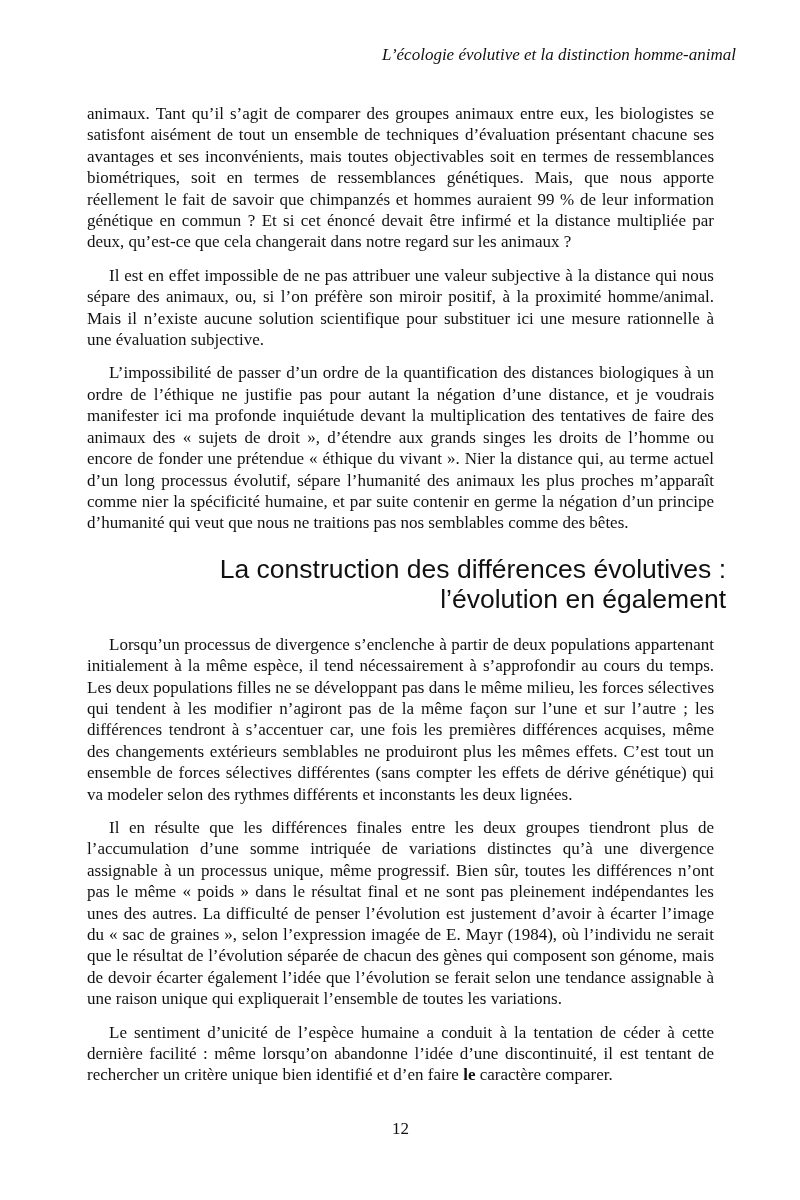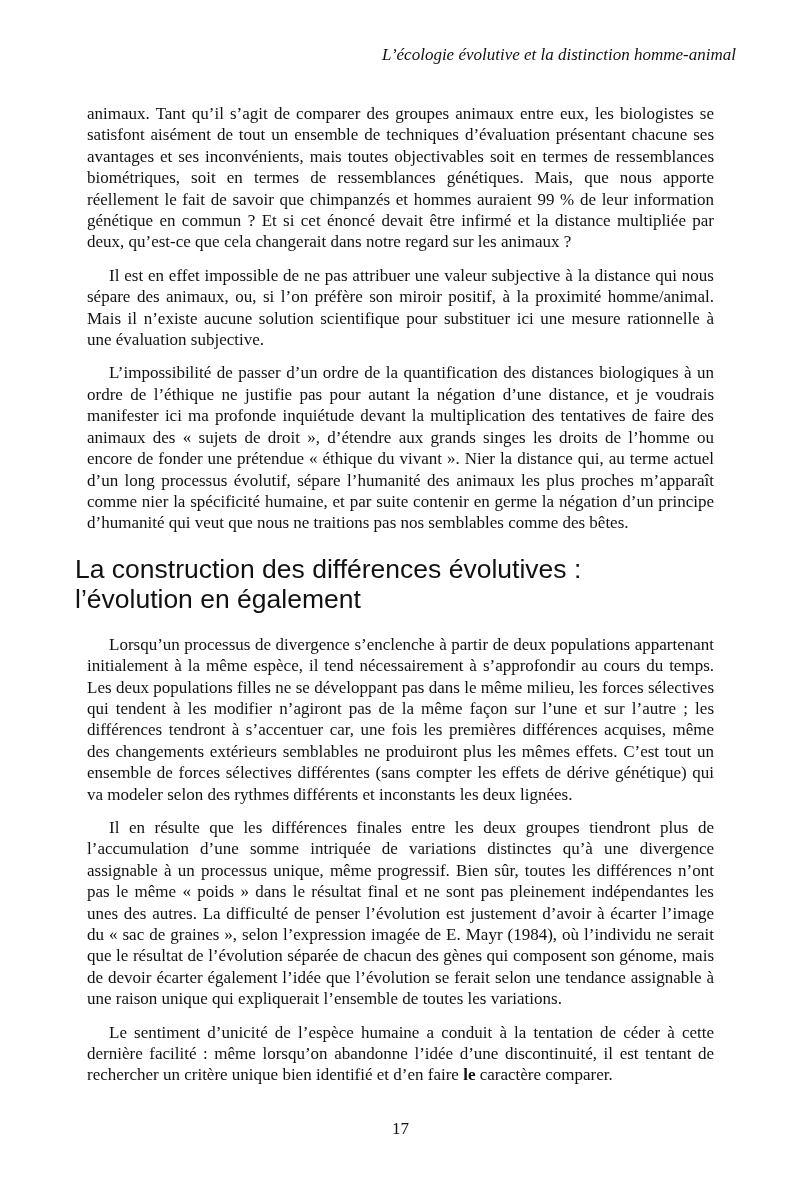--- a/index.html
+++ b/index.html
@@ -46,21 +46,21 @@
     text-indent: 22px;
   }
   .para.no-indent {
     text-indent: 0;
   }
   .section-heading {
     font-family: "Liberation Sans", sans-serif;
     font-weight: 400;
     font-size: 26.5px;
     line-height: 30px;
-    text-align: left;
+    text-align: right;
     text-indent: 0;
     margin: 20px 0 20px 0;
     color: #111111;
     hyphens: none;
     -webkit-hyphens: none;
   }
   .heading-line {
     display: block;
   }
   .bold-word {
@@ -101,15 +101,15 @@
     <p class="para">Lorsqu’un processus de divergence s’enclenche à partir de deux populations appartenant initialement à la même espèce, il tend nécessairement à s’approfondir au cours du temps. Les deux populations filles ne se développant pas dans le même milieu, les forces sélectives qui tendent à les modifier n’agiront pas de la même façon sur l’une et sur l’autre&nbsp;; les différences tendront à s’accentuer car, une fois les premières différences acquises, même des changements extérieurs semblables ne produiront plus les mêmes effets. C’est tout un ensemble de forces sélectives différentes (sans compter les effets de dérive génétique) qui va modeler selon des rythmes différents et inconstants les deux lignées.</p>
 
     <p class="para">Il en résulte que les différences finales entre les deux groupes tiendront plus de l’accumulation d’une somme intriquée de variations distinctes qu’à une divergence assignable à un processus unique, même progressif. Bien sûr, toutes les différences n’ont pas le même «&nbsp;poids&nbsp;» dans le résultat final et ne sont pas pleinement indépendantes les unes des autres. La difficulté de penser l’évolution est justement d’avoir à écarter l’image du «&nbsp;sac de graines&nbsp;», selon l’expression imagée de E.&nbsp;Mayr (1984), où l’individu ne serait que le résultat de l’évolution séparée de chacun des gènes qui composent son génome, mais de devoir écarter également l’idée que l’évolution se ferait selon une tendance assignable à une raison unique qui expliquerait l’ensemble de toutes les variations.</p>
 
     <p class="para">
       <span>Le sentiment d’unicité de l’espèce humaine a conduit à la tentation de céder à cette dernière facilité&nbsp;: même lorsqu’on abandonne l’idée d’une discontinuité, il est tentant de rechercher un critère unique bien identifié et d’en faire </span><strong class="bold-word">le</strong><span> caractère comparer.</span>
     </p>
 
   </main>
 
-  <div class="page-number">17</div>
+  <div class="page-number">12</div>
 
 </div>
 
 </body></html>

